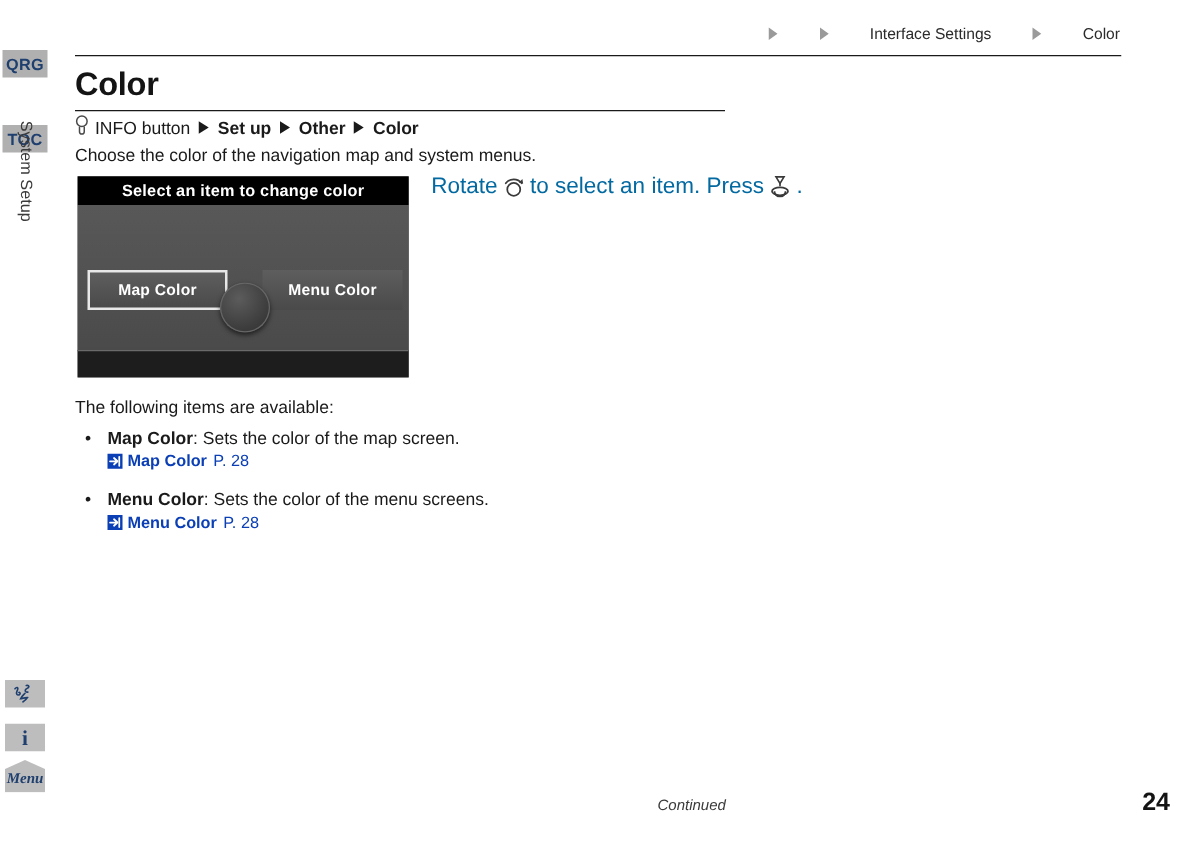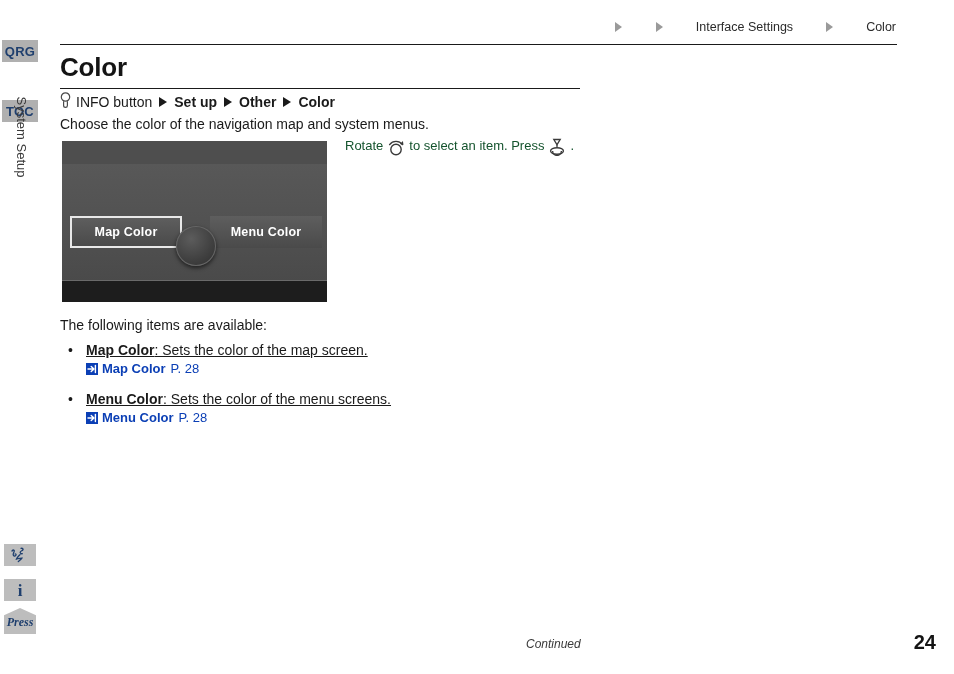--- a/index.html
+++ b/index.html
@@ -253,43 +253,43 @@
     border-radius: 50%;
     background: radial-gradient(circle at 38% 32%, #5c5c5c 0%, #3f3f3f 60%, #2e2e2e 100%);
     box-shadow: 0 2px 4px rgba(0,0,0,0.6), inset 0 0 0 1px #666;
   }
 
   
   .rotate-line {
     position: absolute;
     left: 285px;
     top: 138px;
-    font-size: 13px;
+    font-size: 18px;
     display: flex;
     align-items: flex-start;
     white-space: nowrap;
-    color: #14532d;
+    color: #0369a1;
   }
   .rotate-line svg { margin: 0 3px; vertical-align: middle; }
 
   
   .avail {
     position: absolute;
     left: 0;
     top: 317px;
     font-size: 14px;
   }
   .bullet-item { position: absolute; left: 8px; font-size: 14px; }
   .bullet-item .dot {
     position: absolute;
     left: 0;
     top: 0;
     font-size: 14px;
   }
-  .bullet-item .line1 { margin-left: 18px; white-space: nowrap; text-decoration: underline; }
+  .bullet-item .line1 { margin-left: 18px; white-space: nowrap; }
   .bullet-item .line1 b { font-weight: bold; }
   .xref {
     margin-left: 18px;
     margin-top: 3px;
     display: flex;
     align-items: center;
     white-space: nowrap;
     color: #0b3fb5;
     font-size: 13px;
   }
@@ -350,21 +350,21 @@
         <path d="M10 7.6c-1.3 1.4-2.8 2.6-3.5 4.4 1.8-.4 3.6-1 5.4-.9-.9 1.4-2.3 2.4-3.6 3.4" fill="none" stroke="#1f3f6e" stroke-width="1.3" stroke-linecap="round"></path>
       </g>
     </svg>
   </div>
 
   <div class="side-icon info">
     <span class="glyph">i</span>
   </div>
 
   <div class="home-btn">
-    <span class="glyph">Press</span>
+    <span class="glyph">Menu</span>
   </div>
 </div>
 
 <div class="breadcrumb">
   <span class="tri first"></span>
   <span class="tri"></span>
   <span>Interface Settings</span>
   <span class="tri"></span>
   <span>Color</span>
 </div>
@@ -389,20 +389,21 @@
     <span class="bold">Set up</span>
     <span class="path-tri"></span>
     <span class="bold">Other</span>
     <span class="path-tri"></span>
     <span class="bold">Color</span>
   </div>
 
   <div class="intro">Choose the color of the navigation map and system menus.</div>
 
   <div class="navshot">
+    <div class="titlebar">Select an item to change color</div>
     <div class="body">
       <div class="btn map">
         <span>Map Color</span>
       </div>
       <div class="btn menu">
         <span>Menu Color</span>
       </div>
       <div class="knob"></div>
     </div>
     <div class="footerbar"></div>

